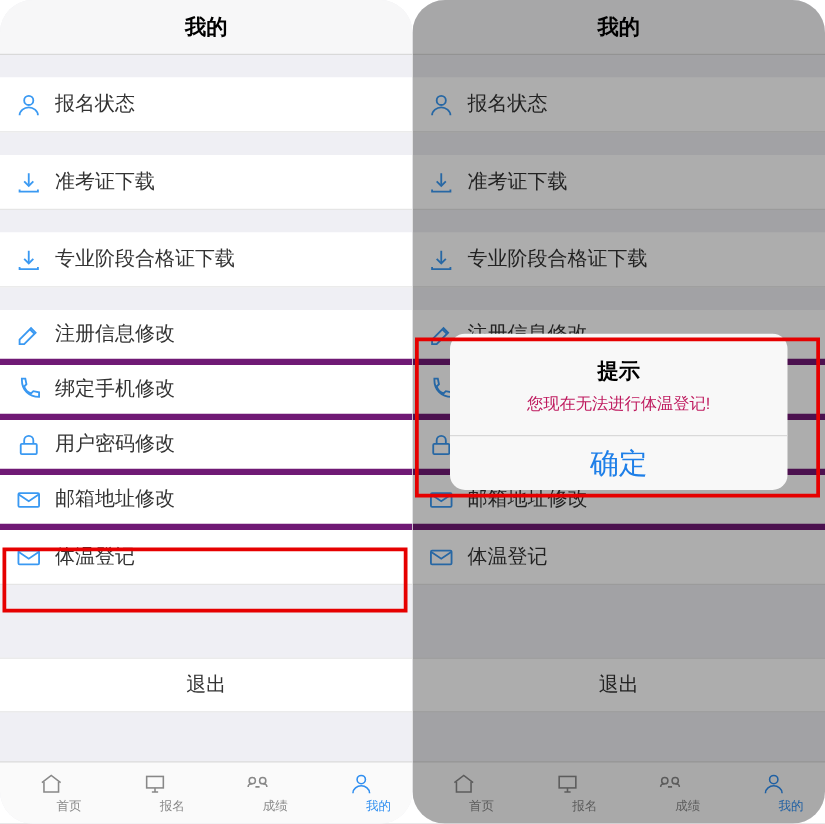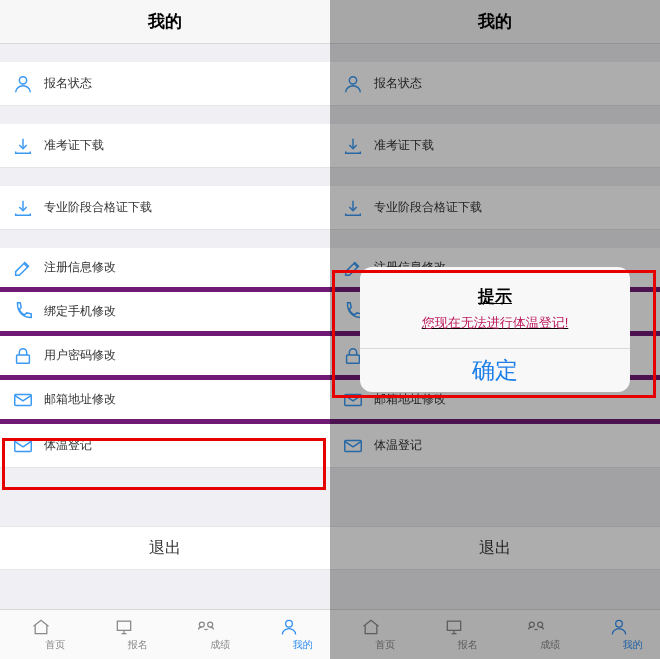--- a/index.html
+++ b/index.html
@@ -1,40 +1,40 @@
 <!DOCTYPE html>
 <html><head>
 <meta charset="utf-8">
 <style>
   * { box-sizing: border-box; margin: 0; padding: 0; }
   html, body { width: 660px; height: 659px; font-family: -apple-system, "Helvetica Neue", Arial, sans-serif; }
   body { display: flex; background: #fff; }
-  .phone { width: 330px; height: 659px; position: relative; display: flex; flex-direction: column; background: #efeff4; overflow: hidden; }
+  .phone { width: 330px; height: 659px; position: relative; display: flex; flex-direction: column; background: #efeff4; overflow: hidden; border-radius: 26px; }
   .phone.right { filter: none; }
   .header { height: 44px; background: #f7f7f8; border-bottom: 1px solid #d9d9d9; display: flex; align-items: center; justify-content: center; font-size: 17px; font-weight: 600; color: #000; }
   .content { flex: 1; overflow: hidden; position: relative; }
   .group { background: #fff; }
   .group.gap-top { margin-top: 18px; }
   .item { height: 44px; display: flex; align-items: center; padding: 0 12px; border-bottom: 5px solid #701a75; background: #fff; position: relative; }
   .item:last-child { border-bottom: 1px solid #e5e5e5; }
   .item .icon { width: 22px; height: 22px; display: flex; align-items: center; justify-content: center; margin-right: 10px; }
   .item .icon svg { stroke: #3a99f2; fill: none; stroke-width: 1.6; }
-  .item .label { font-size: 12px; color: #333; }
+  .item .label { font-size: 16px; color: #333; }
   .logout { margin-top: 58px; background: #fff; height: 44px; display: flex; align-items: center; justify-content: center; font-size: 16px; color: #333; border-top: 1px solid #e5e5e5; border-bottom: 1px solid #e5e5e5; }
   .tabbar { height: 50px; background: #fafafa; border-top: 1px solid #d9d9d9; display: flex; }
   .tab { flex: 1; display: flex; flex-direction: column; align-items: center; justify-content: center; gap: 2px; }
   .tab .ticon { width: 20px; height: 18px; display: flex; align-items: center; justify-content: center; }
   .tab .ticon svg { stroke: #888; fill: none; stroke-width: 1.5; }
   .tab .tlabel { font-size: 10px; color: #888; margin-left: 28px; }
   .tab.active .ticon svg { stroke: #2f8ef0; }
   .tab.active .tlabel { color: #2f8ef0; }
   .red-box { position: absolute; border: 3px solid #e60000; pointer-events: none; }
   .overlay { position: absolute; inset: 0; background: rgba(0,0,0,0.32); display: flex; align-items: center; justify-content: center; }
   .alert { width: 270px; background: #f8f8f8; border-radius: 12px; overflow: hidden; }
-  .alert-body { padding: 18px 29px 16px; text-align: center; text-decoration: underline; }
+  .alert-body { padding: 18px 29px 16px; text-align: center; }
   .alert-title { font-size: 17px; font-weight: 600; margin-bottom: 6px; color: #000; }
   .alert-msg { font-size: 13px; color: #be185d; }
   .alert-btn { border-top: 1px solid #d9d9d9; height: 44px; display: flex; align-items: center; justify-content: center; font-size: 23px; color: #1e7fe8; }
 </style>
 </head>
 <body>
 
 <div class="phone">
   <div class="header">
     <span>我的</span>

